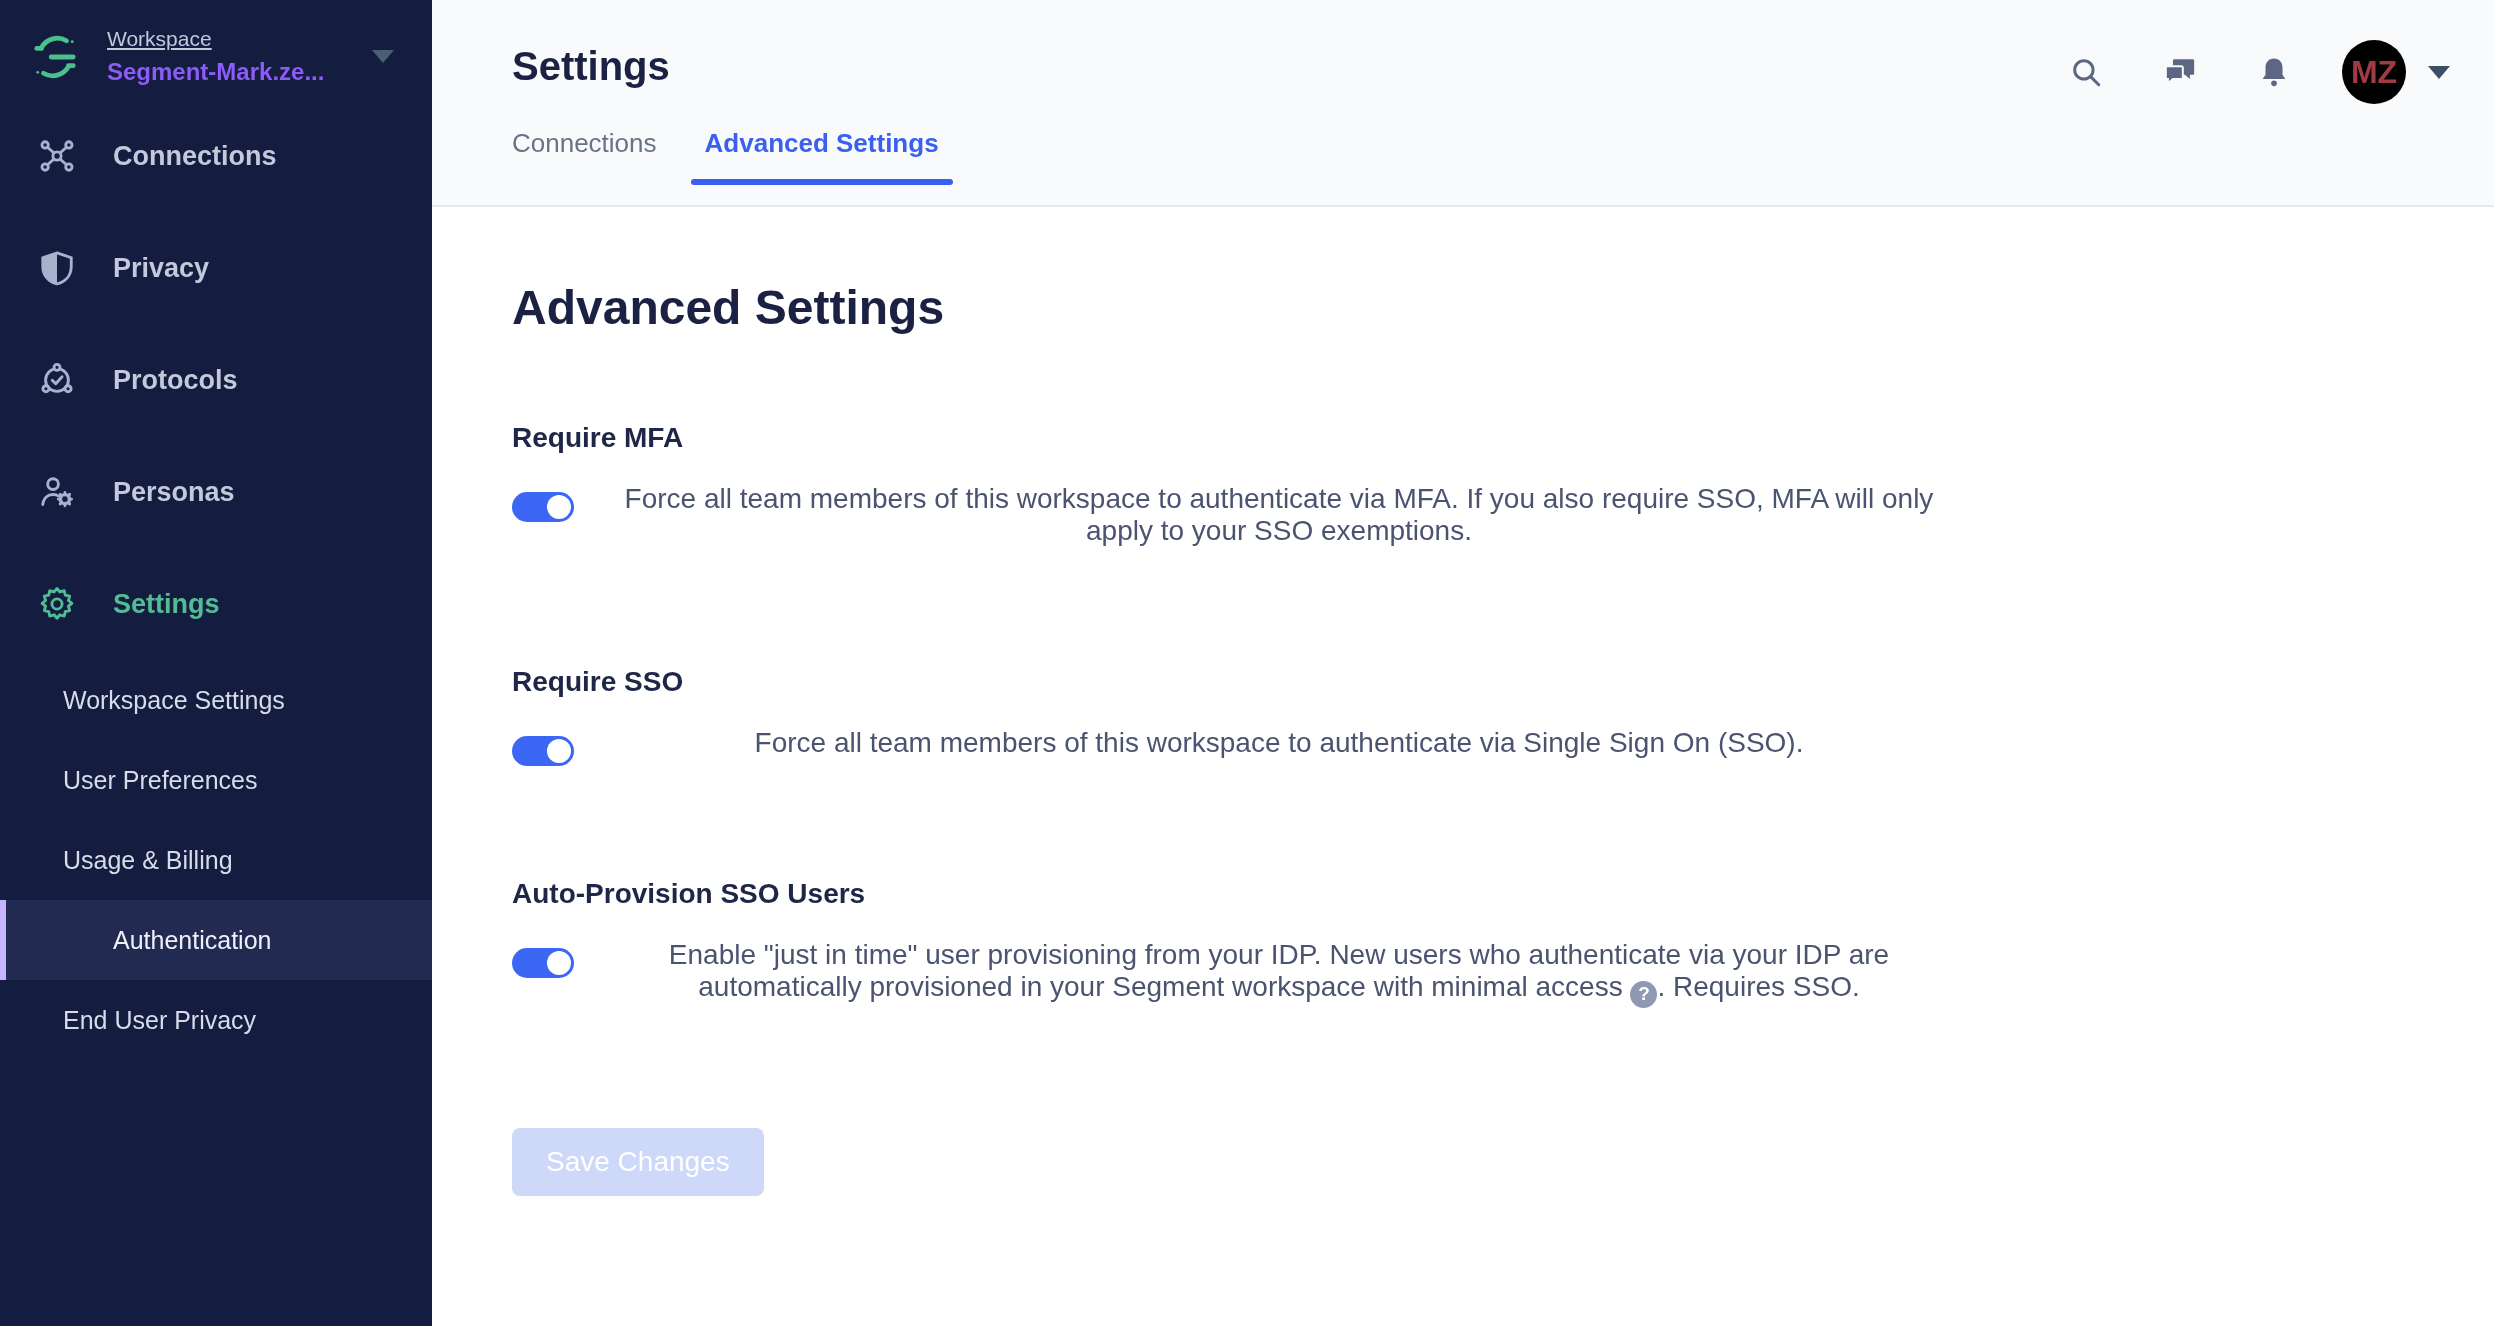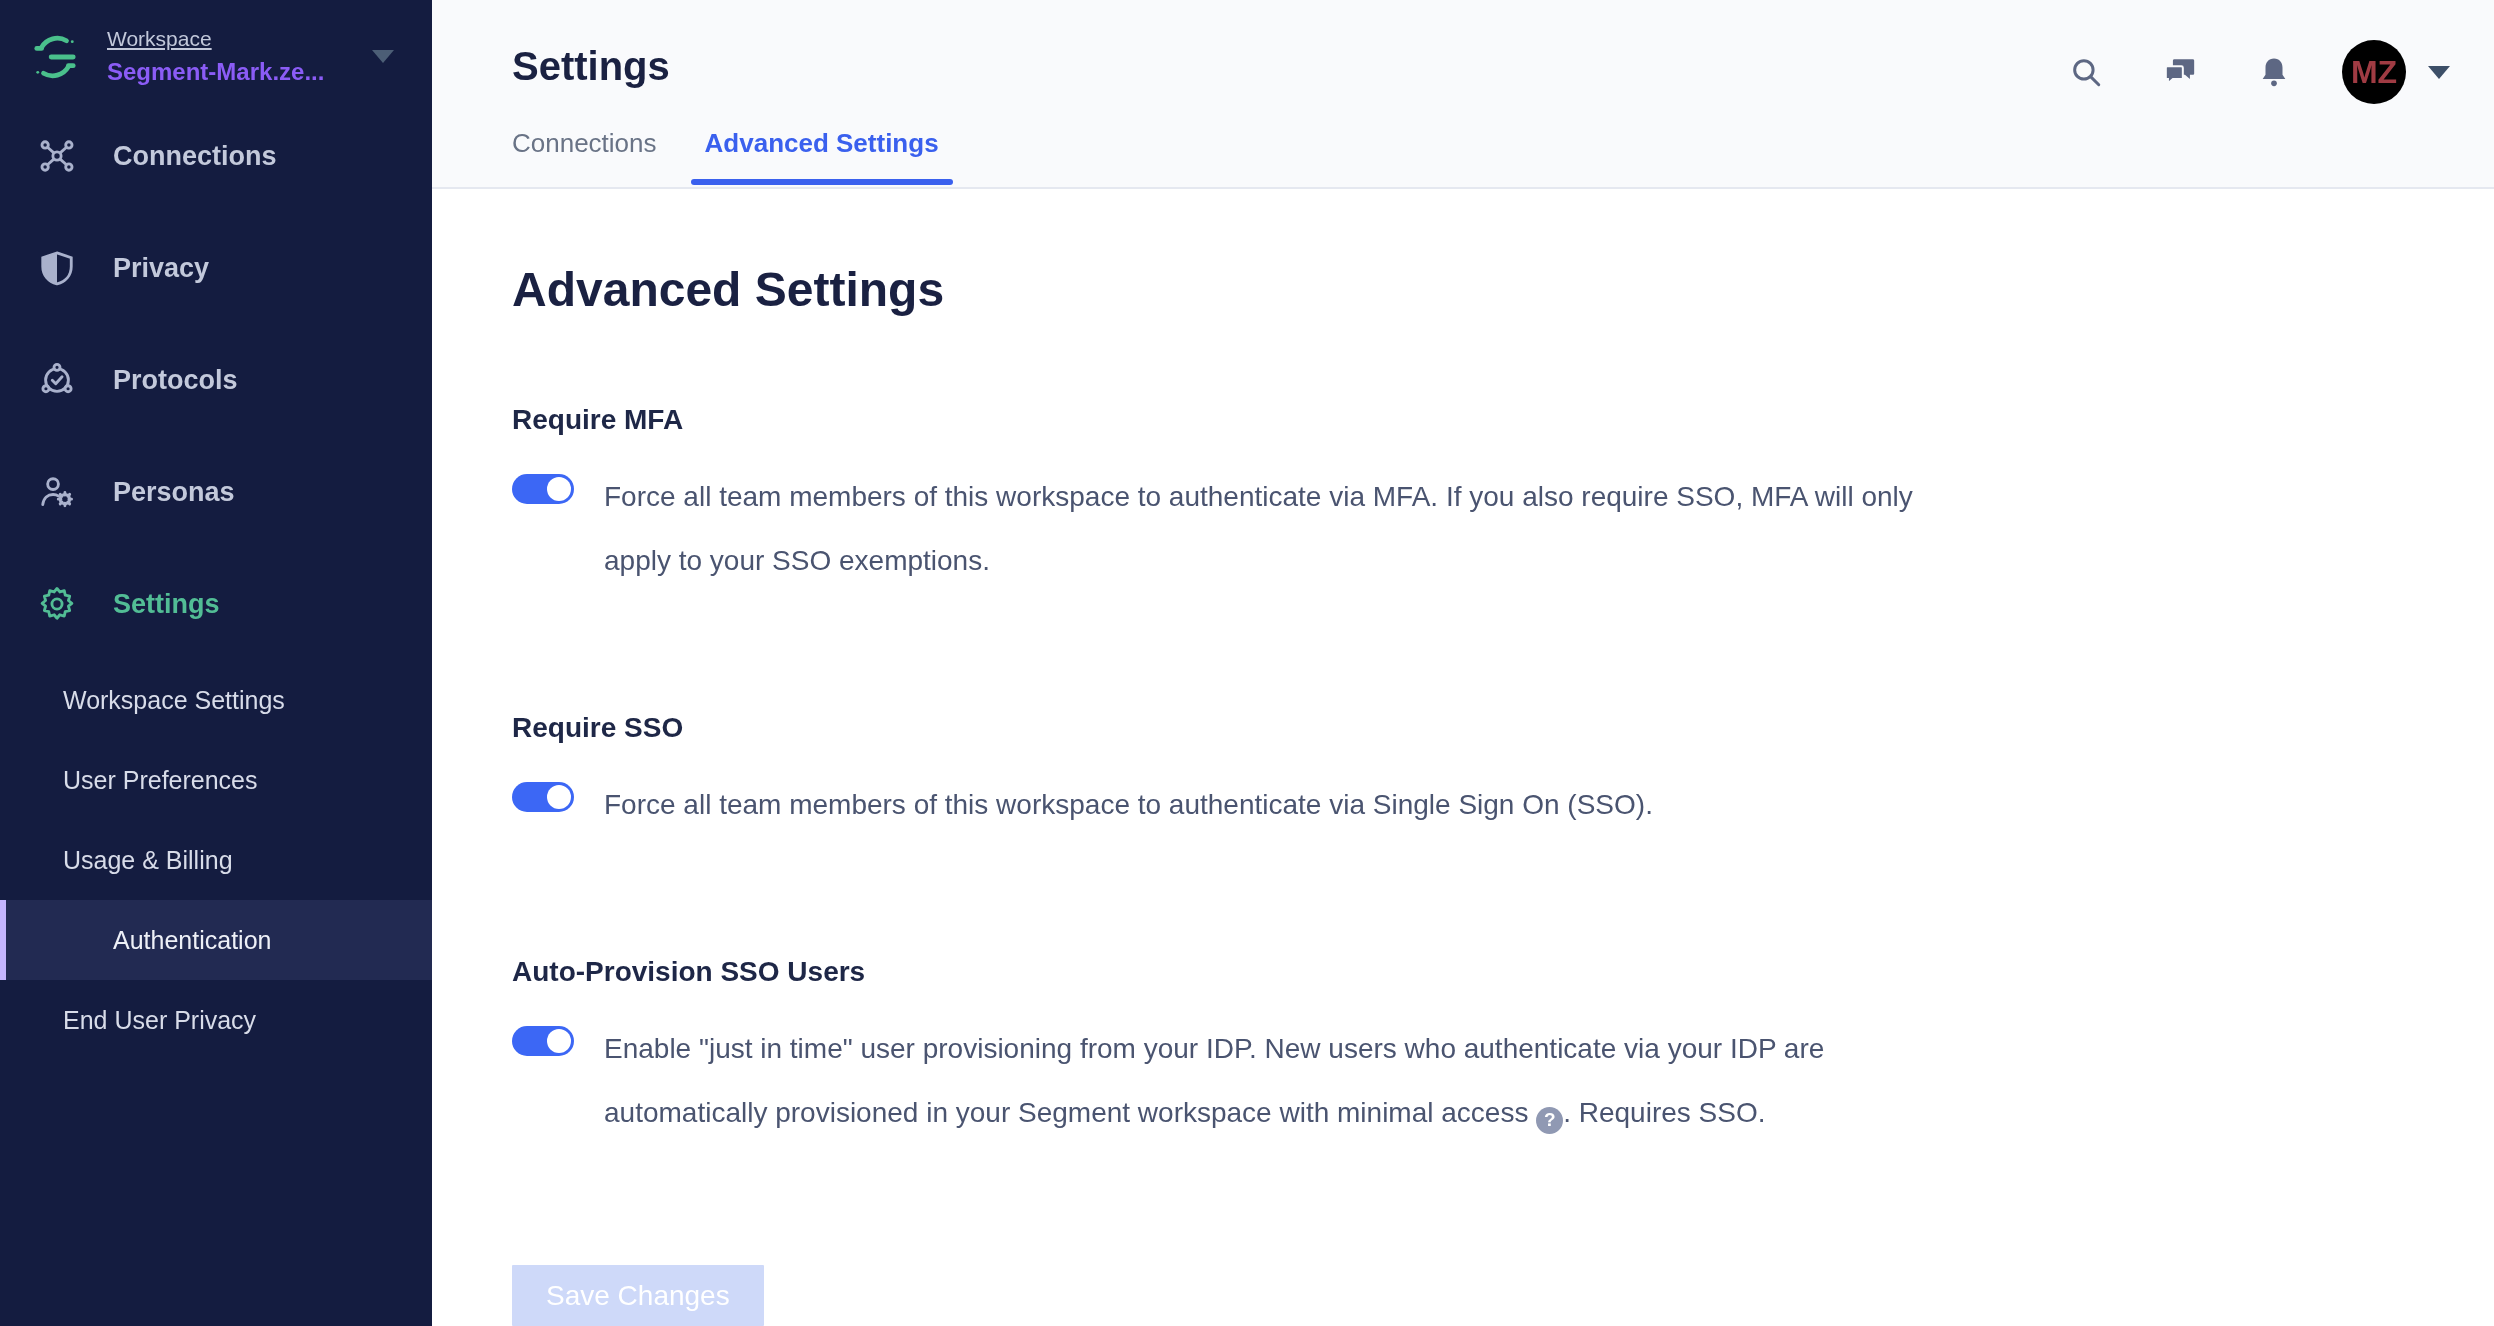--- a/index.html
+++ b/index.html
@@ -131,22 +131,23 @@
   .section-label { font-size: 28px; font-weight: 600; color: #1e2747; line-height: 34px; }
   .section-row {
     position: relative;
     margin-top: 28px;
     padding-left: 92px;
     max-width: 1442px;
   }
   .description {
     font-size: 28px; font-weight: 400;
     color: #4a5470;
-    line-height: 64px;
+    line-height: 32px;
     max-width: 1350px;
+    text-align: center;
   }
   .toggle {
     position: absolute; left: 0; top: 9px;
     width: 62px; height: 30px; border-radius: 15px;
     background: #3c67f5;
     cursor: pointer;
   }
   .toggle .knob {
     position: absolute; top: 3px; right: 3px;
     width: 24px; height: 24px; border-radius: 50%;
@@ -156,22 +157,22 @@
     display: inline-flex; align-items: center; justify-content: center;
     width: 27px; height: 27px; border-radius: 50%;
     background: #9099b3; color: #ffffff;
     font-size: 19px; font-weight: 700;
     vertical-align: -4px;
     cursor: pointer;
   }
   .save-btn {
     display: inline-block;
     margin-top: 2px;
-    min-width: 230px; height: 61px;
-    border: none; border-radius: 1px;
+    min-width: 230px; height: 68px;
+    border: none; border-radius: 8px;
     background: #ced9f9; color: #ffffff;
     font-family: "Liberation Sans", sans-serif;
     font-size: 28px; font-weight: 500;
     padding: 0 34px;
     cursor: not-allowed;
   }
 </style>
 </head>
 <body>
 

